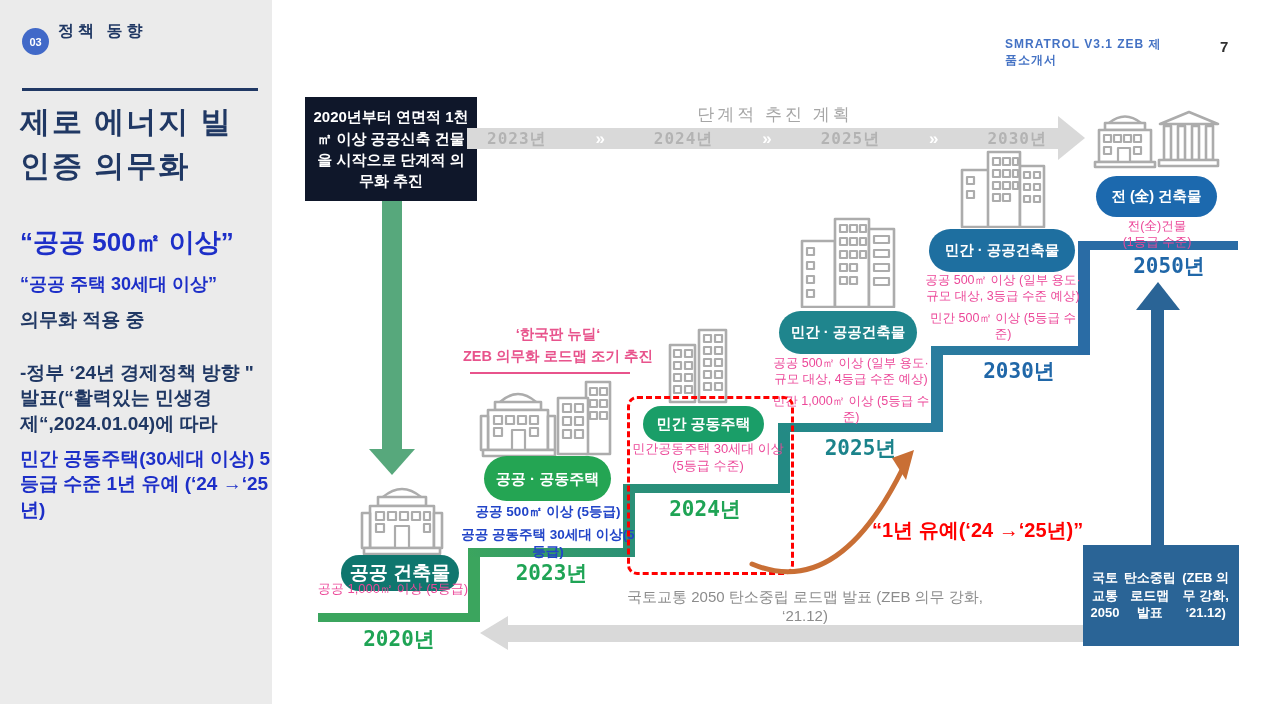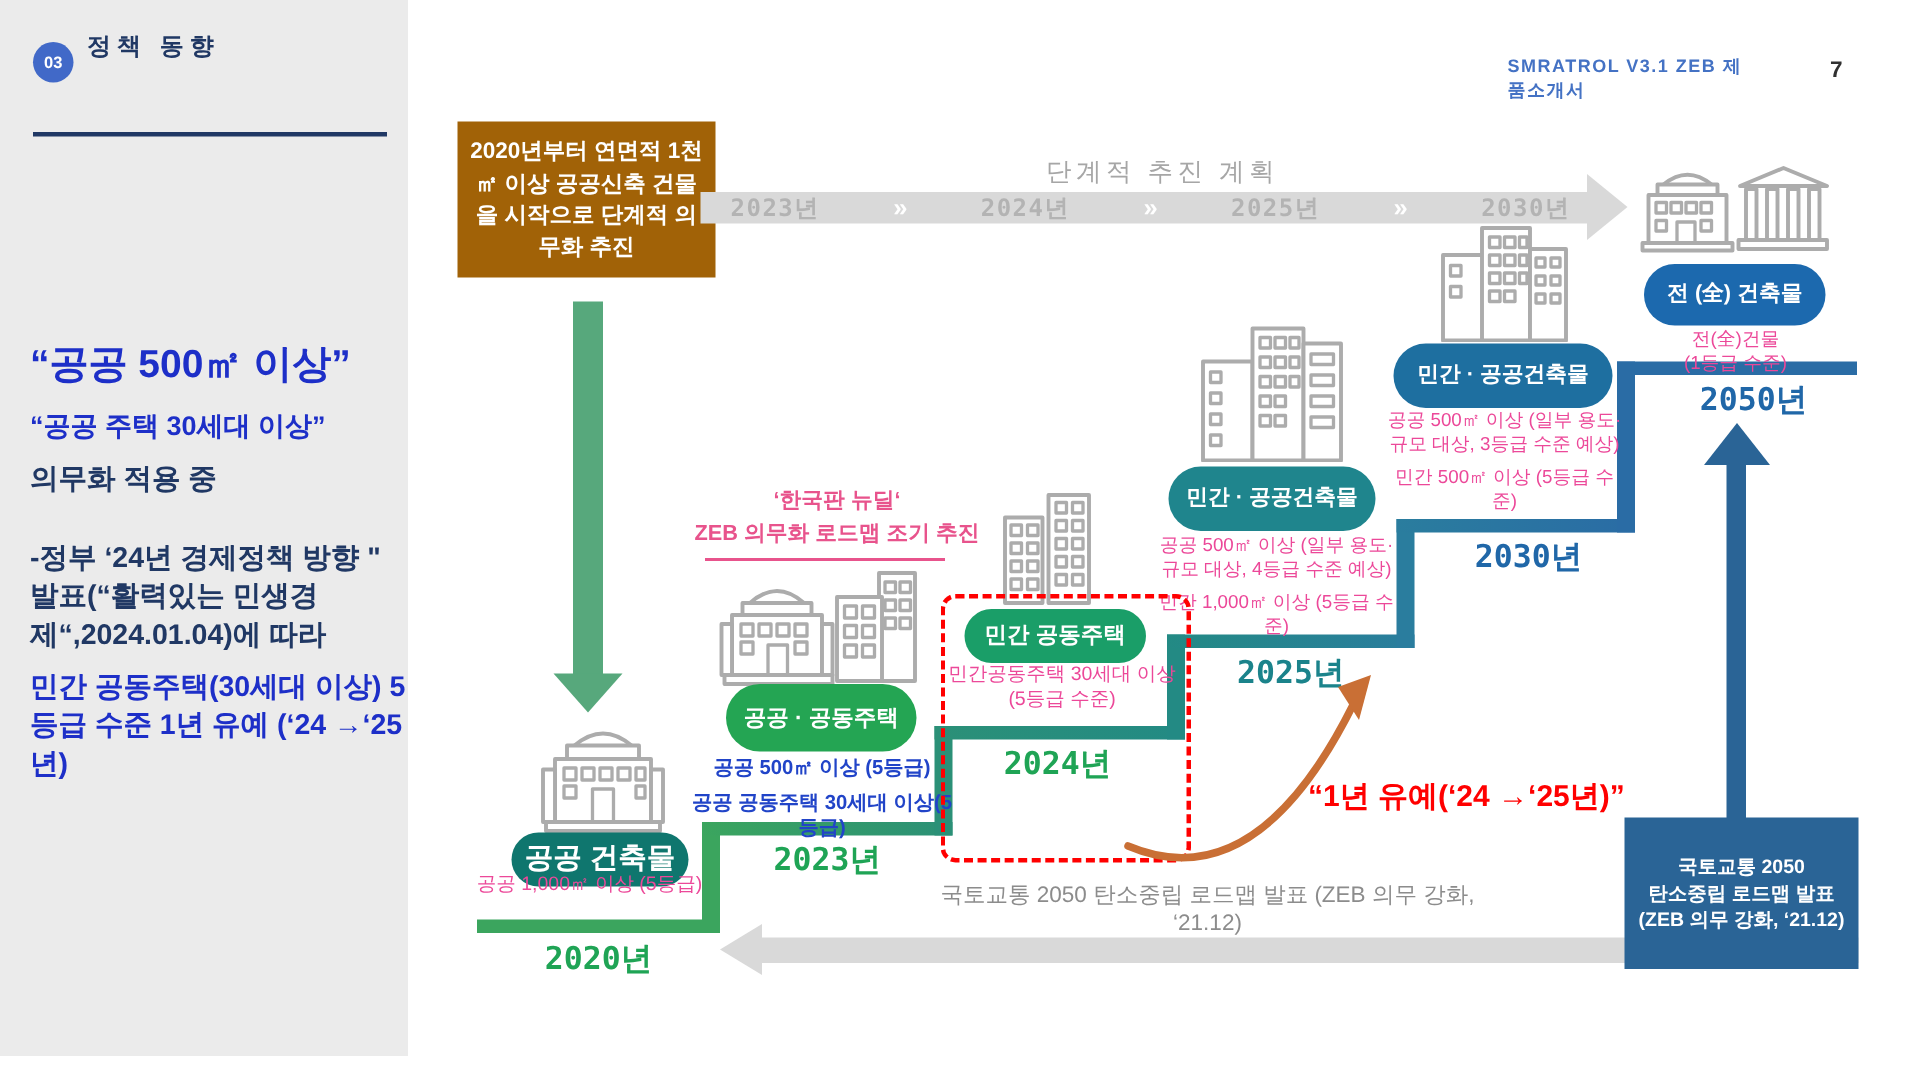--- a/index.html
+++ b/index.html
@@ -19,21 +19,21 @@
   .blue-t{color:#1D2FC8;}
   .navy-t{color:#203864;}
   #para1{left:20px;top:360px;width:252px;font-size:19px;font-weight:bold;color:#203864;line-height:1.33;}
   #para2{left:20px;top:446px;width:252px;font-size:19px;font-weight:bold;color:#1D2FC8;line-height:1.33;}
 
   
   #doc-title{left:1005px;top:36px;width:160px;font-size:12px;font-weight:bold;color:#4472C4;line-height:1.35;letter-spacing:1px;}
   #page-number{left:1220px;top:38px;font-size:15px;font-weight:bold;color:#303030;}
 
   
-  #callout{left:305px;top:81px;width:172px;height:104px;background:#a16207;color:#fff;font-weight:bold;
+  #callout{left:305px;top:97px;width:172px;height:104px;background:#0f172a;color:#fff;font-weight:bold;
       font-size:15px;line-height:1.42;display:flex;align-items:center;justify-content:center;text-align:center;padding:2px 6px;box-sizing:border-box;}
   #green-arrow-shaft{left:382px;top:201px;width:20px;height:250px;background:#57A87C;}
   #green-arrow-head{left:369px;top:449px;width:0;height:0;border-left:23px solid transparent;border-right:23px solid transparent;border-top:26px solid #57A87C;}
 
   
   #top-arrow-shaft{left:467px;top:128px;width:592px;height:21px;background:#D9D9D9;}
   #top-arrow-head{left:1058px;top:116px;width:0;height:0;border-top:22px solid transparent;border-bottom:22px solid transparent;border-left:27px solid #D9D9D9;}
   #top-arrow-title{left:640px;top:103px;width:270px;text-align:center;font-size:17px;color:#A6A6A6;letter-spacing:3px;}
   #top-years{left:487px;top:129px;width:560px;height:20px;display:flex;align-items:center;justify-content:space-between;}
   .top-year{font-family:"DejaVu Sans Mono",monospace;font-size:16px;font-weight:bold;color:#B3B3B3;letter-spacing:1px;}
@@ -86,38 +86,42 @@
   #red-dash-box{left:627px;top:396px;width:161px;height:173px;border:3px dashed #FF0000;border-radius:10px;}
   #deferral-label{left:872px;top:517px;font-size:20px;font-weight:bold;color:#FF0000;white-space:nowrap;}
 
   
   #bottom-arrow-head{left:480px;top:616px;width:0;height:0;border-top:17px solid transparent;border-bottom:17px solid transparent;border-right:28px solid #D9D9D9;}
   #bottom-arrow-shaft{left:508px;top:625px;width:731px;height:17px;background:#D9D9D9;}
   #bottom-arrow-text{left:520px;top:588px;width:570px;text-align:center;color:#8C8C8C;font-size:15px;line-height:1.25;}
 
   
   #roadmap-box{left:1083px;top:545px;width:156px;height:101px;background:#2A6496;color:#fff;font-weight:bold;font-size:13px;
-      display:flex;flex-direction:column;align-items:center;justify-content:center;text-align:center;line-height:1.35;padding:4px;box-sizing:border-box;}
+      display:flex;flex-direction:row;align-items:center;justify-content:center;text-align:center;line-height:1.35;padding:4px;box-sizing:border-box;}
   #blue-arrow-shaft{left:1151px;top:308px;width:13px;height:238px;background:#2A6496;}
   #blue-arrow-head{left:1136px;top:282px;width:0;height:0;border-left:22px solid transparent;border-right:22px solid transparent;border-bottom:28px solid #2A6496;}
 
   
   .bicon{position:absolute;}
   .bicon svg *{stroke:#ACACAC;fill:#fff;stroke-width:2.6;stroke-linejoin:round;}
   .bicon svg .w{stroke-width:2.2;}
 </style>
 </head>
 <body>
 
 <div id="slide">
 
   <div id="sidebar" class="abs">
     <div id="section-badge" class="abs">03</div>
     <div id="section-title" class="abs">정책 동향</div>
     <div id="side-divider" class="abs"></div>
+    <div id="main-title" class="abs">
+      <div>제로 에너지 빌</div>
+      <div>인증 의무화</div>
+    </div>
     <div id="quotes" class="abs">
       <div class="quote-line blue-t" style="font-size:26px">“공공 500㎡ 이상”</div>
       <div class="quote-line blue-t" style="font-size:18px">“공공 주택 30세대 이상”</div>
       <div class="quote-line navy-t" style="font-size:19px">의무화 적용 중</div>
     </div>
     <div id="para1" class="abs">-정부 ‘24년 경제정책 방향 " 발표(“활력있는 민생경제“,2024.01.04)에 따라</div>
     <div id="para2" class="abs"> 민간 공동주택(30세대 이상) 5등급 수준 1년 유예 (‘24 →‘25년)</div>
   </div>
 
   <div id="doc-title" class="abs">SMRATROL V3.1 ZEB 제품소개서</div>

